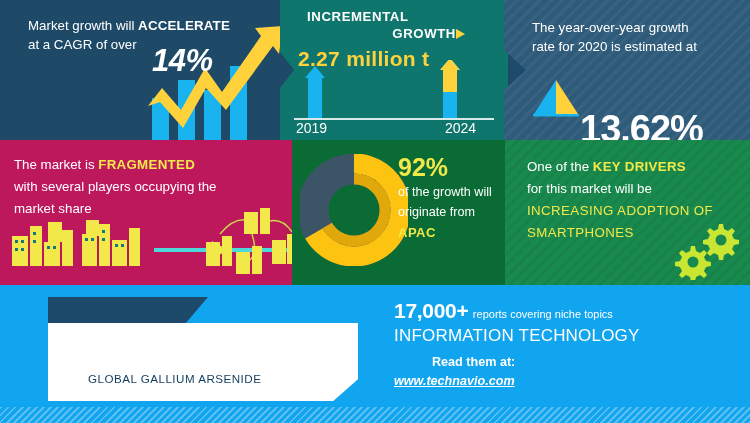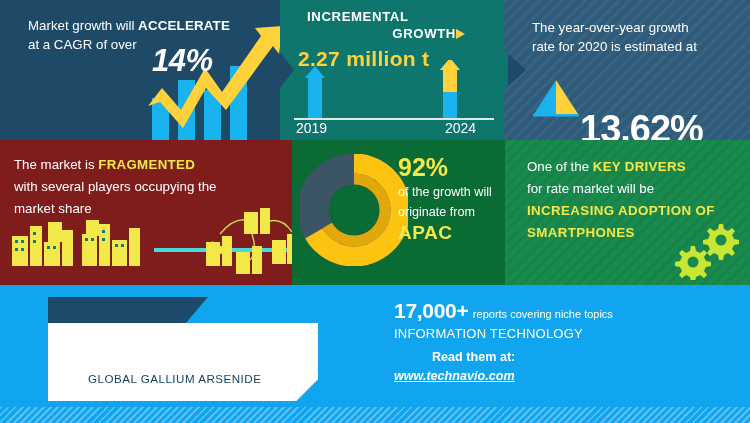--- a/index.html
+++ b/index.html
@@ -78,66 +78,66 @@
   
   .tr-copy { position:absolute; left:28px; top:18px; width:205px; }
   .tr-pct {
     position:absolute; left:76px; top:72px;
     color:#ffffff; font-size:38px; font-weight:bold; letter-spacing:-1px;margin-top:36px;
   }
 
   
   .row-mid { position:absolute; left:0; top:140px; width:750px; height:145px; }
   .m-panel { position:absolute; top:0; height:145px; }
-  .m-left   { left:0;    width:292px; background:#7f1d1d; }
+  .m-left   { left:0;    width:292px; background:#be185d; }
   .m-center { left:292px;width:213px; background:#0a6b35; }
   .m-right  { left:505px;width:245px; background:#198a4e; }
   .stripes-green {
     position:absolute; inset:0;
     background:repeating-linear-gradient(135deg, rgba(0,0,0,0.06) 0 3px, rgba(0,0,0,0) 3px 8px);
   }
   .m-copy { color:#ffffff; font-size:13.3px; line-height:22px; }
   .m-copy .y { color:#f2e84a; font-weight:bold; letter-spacing:0.3px; }
   .ml-copy { position:absolute; left:14px; top:14px; width:262px; }
   .mc-copy { position:absolute; left:106px; top:12px; width:108px; }
   .mc-pct { color:#f2e84a; font-size:25px; font-weight:bold; display:block; line-height:30px; }
   .mc-copy .ln { display:block; font-size:12.6px; line-height:20px; color:#ffffff; }
-  .mc-copy .apac { display:block; color:#f2e84a; font-weight:bold; font-size:19px; letter-spacing:.5px; }
+  .mc-copy .apac { display:block; color:#f2e84a; font-weight:bold; font-size:13px; letter-spacing:.5px; }
   .mr-copy { position:absolute; left:22px; top:16px; width:215px; }
   .mr-copy .ln { display:block; line-height:22px; }
-  .drv { color:#f2e84a; font-weight:bold; letter-spacing:.4px; }
+  .drv { color:#f2e84a; font-weight:normal; letter-spacing:.4px; }
 
   
   .row-bot { position:absolute; left:0; top:285px; width:750px; height:138px; background:#12a5ef; }
   .bot-tex {
     position:absolute; left:0; bottom:0; width:750px; height:16px;
     background:repeating-linear-gradient(135deg, rgba(255,255,255,.30) 0 2px, rgba(255,255,255,0) 2px 5px);
   }
   .report-tab {
     position:absolute; left:48px; top:12px; width:160px; height:32px;
     background:#1d4a6b; color:#ffffff;
     clip-path: polygon(0 0, 100% 0, 83% 100%, 0 100%);
   }
   .report-tab span {
     display:block; padding:8px 0 0 18px; font-size:12.6px; font-weight:bold; letter-spacing:.4px;margin-top:43px;
   }
   .report-card {
-    position:absolute; left:48px; top:38px; width:270px; height:78px;
+    position:absolute; left:48px; top:38px; width:310px; height:78px;
     background:#ffffff;
     clip-path: polygon(0 0, 100% 0, 100% 72%, 92% 100%, 0 100%);
   }
   .report-card span {
     display:block; padding:24px 0 0 20px;
     color:#0f3d5c; font-size:11.6px; line-height:16px; letter-spacing:.5px;
   }
 
   .stats { position:absolute; left:394px; top:14px; width:260px; color:#ffffff; }
   .stat-big { font-size:21px; font-weight:bold; letter-spacing:-.3px; }
   .stat-small { font-size:11px; font-weight:normal; }
-  .stat-it { display:block; font-size:13px; margin-top:3px; letter-spacing:.2px; }
+  .stat-it { display:block; font-size:17px; margin-top:3px; letter-spacing:.2px; }
   .stat-read { display:block; font-size:12.6px; font-weight:bold; margin-top:9px;margin-left:38px; }
   .stat-url {
     display:inline-block; font-size:12.6px; font-weight:bold; font-style:italic;
     text-decoration:underline; margin-top:5px;
   }
 </style>
 </head>
 <body>
 
 <div class="infographic">
@@ -266,21 +266,21 @@
         <span class="ln">of the growth will</span>
         <span class="ln">originate from</span>
         <span class="apac">APAC</span>
       </div>
     </div>
 
     <div class="m-panel m-right">
       <div class="stripes-green"></div>
       <div class="mr-copy m-copy">
         <span class="ln"><span>One of the </span><span class="y">KEY DRIVERS</span></span>
-        <span class="ln">for rate market will be</span>
+        <span class="ln">for this market will be</span>
         <span class="ln drv">INCREASING ADOPTION OF</span>
         <span class="ln drv">SMARTPHONES</span>
       </div>
       <svg style="position:absolute;left:168px;top:78px;" width="70" height="62">
         <g fill="#c8e632">
           <path d="M46 6 l4 0 1 5 4 2 4-3 3 3 -3 4 2 4 5 1 0 4 -5 1 -2 4 3 4 -3 3 -4 -3 -4 2 -1 5 -4 0 -1 -5 -4 -2 -4 3 -3 -3 3 -4 -2 -4 -5 -1 0 -4 5 -1 2 -4 -3 -4 3 -3 4 3 4 -2 z"></path>
           <circle cx="48" cy="22" r="5.5" fill="#198a4e"></circle>
           <path d="M18 28 l4 0 1 5 4 2 4 -3 3 3 -3 4 2 4 5 1 0 4 -5 1 -2 4 3 4 -3 3 -4 -3 -4 2 -1 5 -4 0 -1 -5 -4 -2 -4 3 -3 -3 3 -4 -2 -4 -5 -1 0 -4 5 -1 2 -4 -3 -4 3 -3 4 3 4 -2 z"></path>
           <circle cx="20" cy="44" r="5.5" fill="#198a4e"></circle>
         </g>

